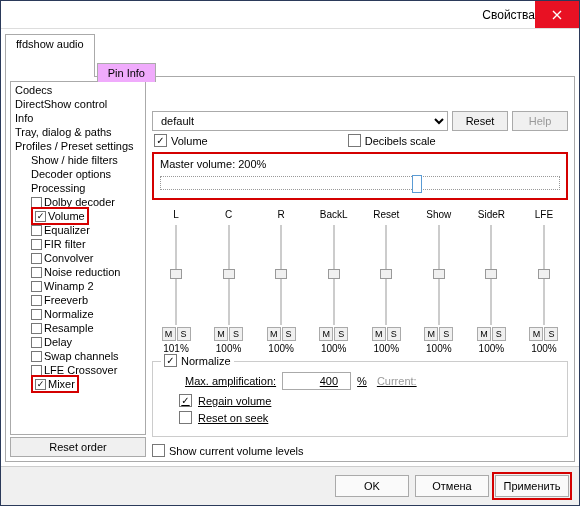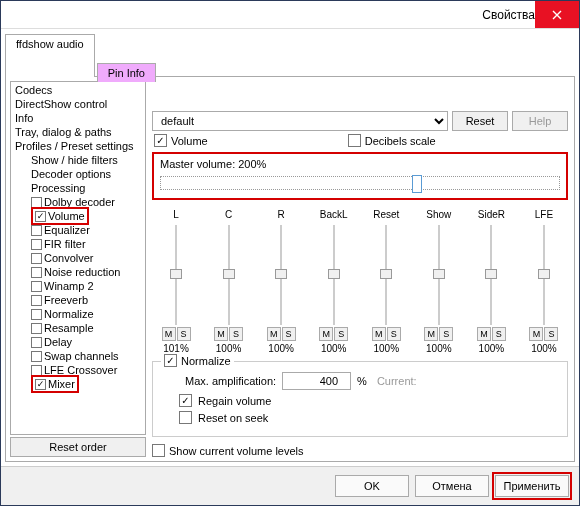--- a/index.html
+++ b/index.html
@@ -36,21 +36,21 @@
 .channel .label { font-size: 10px; height: 14px; }
 .channel .slider { width: 18px; height: 100px; position: relative; margin: 2px 0; }
 .channel .track { position: absolute; left: 8px; top: 0; width: 2px; height: 100%; background: #ccc; }
 .channel .thumb { position: absolute; left: 3px; top: 44px; width: 12px; height: 10px; background: #f0f0f0; border: 1px solid #999; }
 .channel .ms { display: flex; gap: 1px; }
 .channel .ms div { width: 14px; height: 14px; border: 1px solid #aaa; background: #f0f0f0; font-size: 9px; display: flex; align-items: center; justify-content: center; }
 .channel .pct { font-size: 10px; margin-top: 2px; }
 .norm-group { border: 1px solid #ccc; margin-top: 4px; padding: 6px 8px 8px 8px; position: relative; }
 .norm-legend { position: absolute; top: -8px; left: 8px; background: #fff; padding: 0 3px; display: flex; align-items: center; gap: 4px; }
 .norm-legend .cb { width: 13px; height: 13px; border: 1px solid #777; display: inline-flex; align-items: center; justify-content: center; font-size: 10px; }
-.norm-group .field-row { display: flex; align-items: center; gap: 6px; margin: 4px 0; }
+.norm-group .field-row { display: flex; align-items: center; gap: 6px; margin: 4px 0; text-decoration: underline; }
 .norm-group input[type=text] { width: 69px; height: 18px; border: 1px solid #aaa; text-align: right; padding: 0 12px; }
 .current-label { color: #999; }
 .footer { height: 40px; border-top: 1px solid #ccc; display: flex; justify-content: flex-end; align-items: center; gap: 6px; padding: 0 10px; background: #f0f0f0; }
 .footer .btn { min-width: 74px; height: 22px; border: 1px solid #aaa; background: #fafafa; }
 .footer .btn.hl { outline: 2px solid #d40000; outline-offset: 1px; }
 </style>
 </head>
 <body>
 
 <div class="window">

